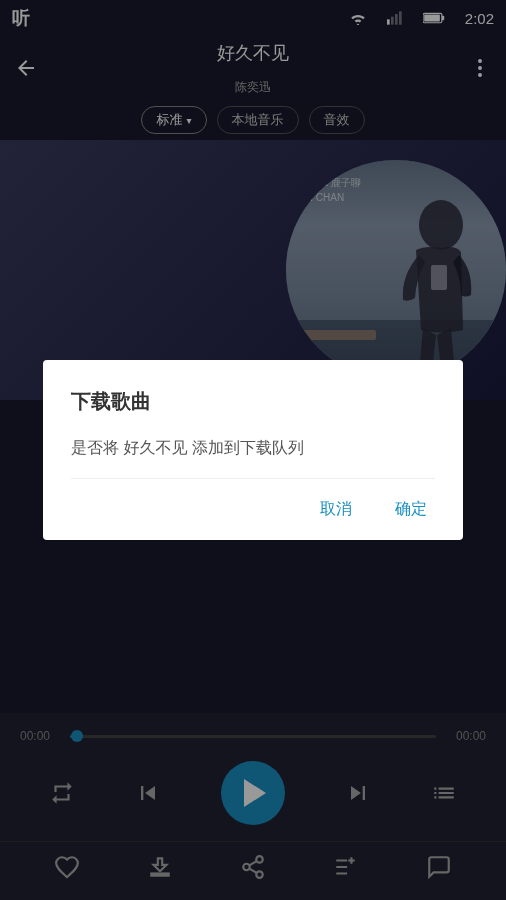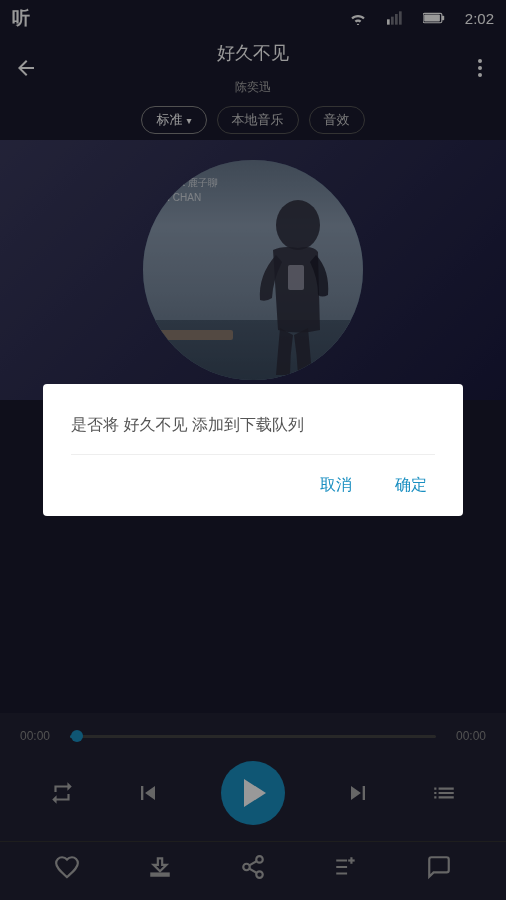--- a/index.html
+++ b/index.html
@@ -111,21 +111,21 @@
       background: #2a2a3e;
       position: relative;
       overflow: hidden;
     }
     .album-bg {
       width: 100%;
       height: 100%;
       background: linear-gradient(135deg, #3a3a5e 0%, #2a2a4e 50%, #1a1a3e 100%);
       display: flex;
       align-items: center;
-      justify-content: center;
+      justify-content: flex-end;
     }
     .album-circle {
       width: 220px;
       height: 220px;
       border-radius: 50%;
       background: linear-gradient(135deg, #4a4a6e, #2a3a5e, #3a4a6e);
       display: flex;
       align-items: center;
       justify-content: center;
       overflow: hidden;
@@ -384,20 +384,21 @@
           <path d="M42 138 Q40 160 38 185 L52 185 Q52 165 55 145 Z" fill="#2a2a3a" opacity="0.85"></path>
           <path d="M70 138 Q72 160 74 185 L60 185 Q59 165 56 145 Z" fill="#2a2a3a" opacity="0.85"></path>
         </svg>
       </div>
     </div>
   </div>
 </div>
 
 <div class="dialog-overlay">
   <div class="dialog">
+    <div class="dialog-title">下载歌曲</div>
     <div class="dialog-content">是否将 好久不见 添加到下载队列</div>
     <div class="dialog-buttons">
       <button class="dialog-btn">取消</button>
       <button class="dialog-btn">确定</button>
     </div>
   </div>
 </div>
 
 <div class="player-bottom">
 

